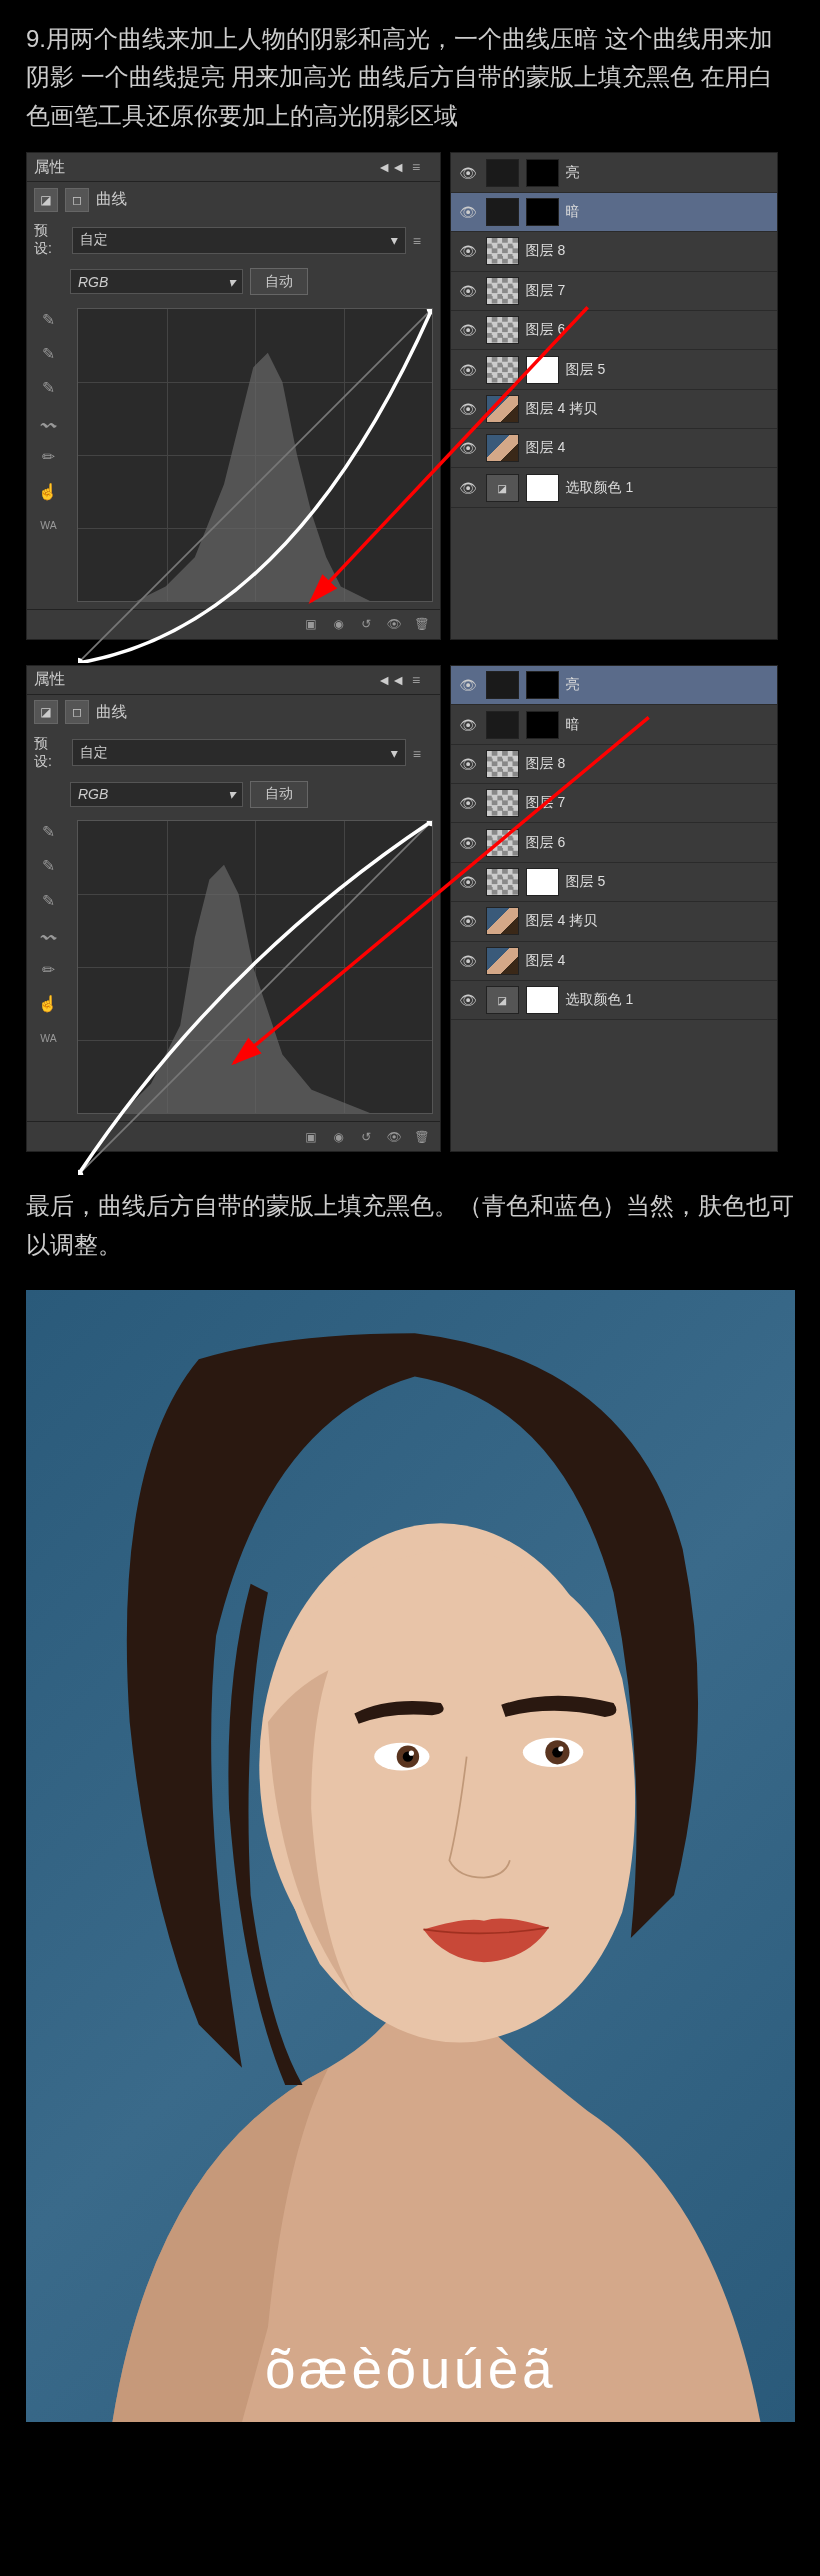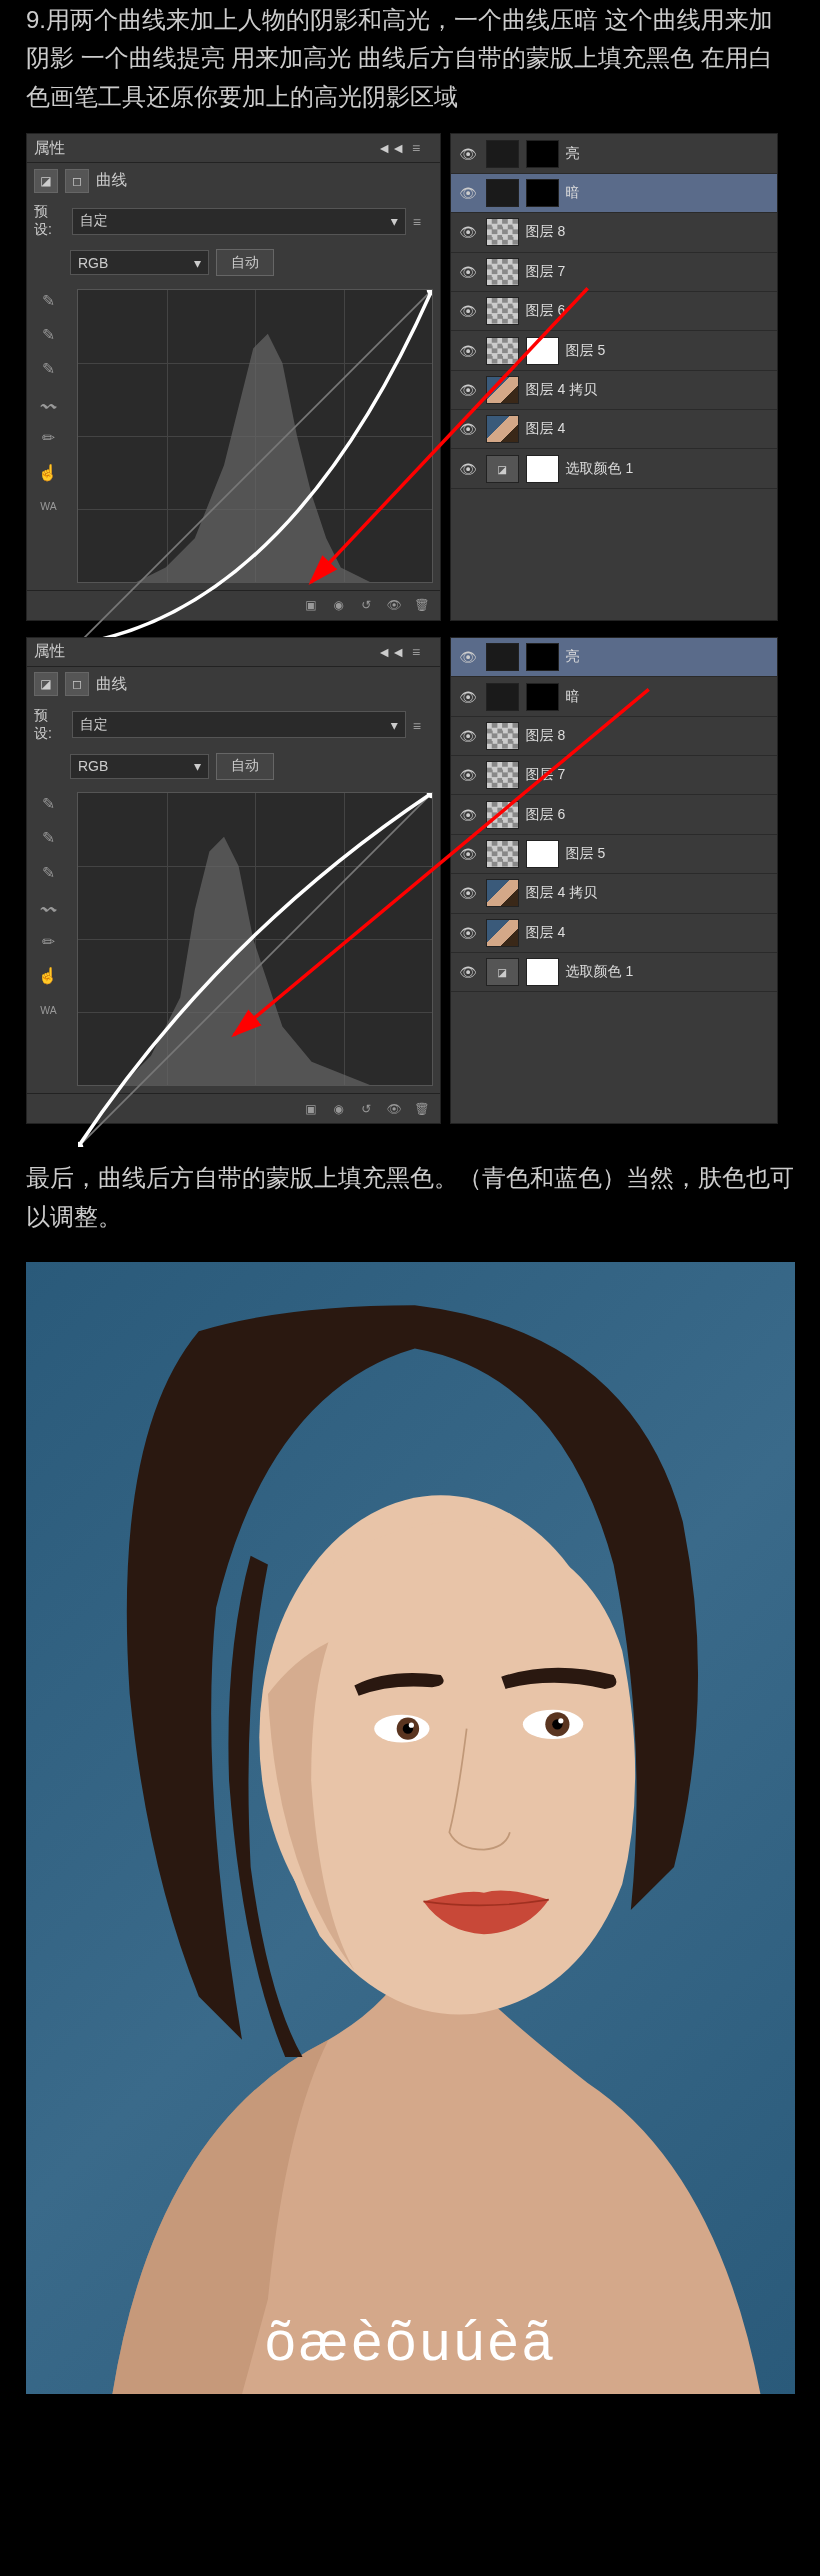--- a/index.html
+++ b/index.html
@@ -1,28 +1,28 @@
 <!DOCTYPE html>
 <html style="font-size:14px"><head>
 <meta charset="utf-8">
 <style>
 * { margin: 0; padding: 0; box-sizing: border-box; }
 body { background: #000; color: #ccc; font-family: "Microsoft YaHei", sans-serif; width: 821px; }
-.content { padding: 1px 26px; }
+.content { padding: 20px 26px; }
 .step-text { font-size: 24px; line-height: 1.6; margin-bottom: 17.3px; }
-.panel-row { display: flex; gap: 8.6px; margin-bottom: 16px; position: relative; }
+.panel-row { display: flex; gap: 8.6px; margin-bottom: 25px; position: relative; }
 .props-panel { background: #3a3a3a; width: 415px; border: 0.9px solid #222; }
 .panel-header { display: flex; align-items: center; padding: 3.5px 7px; background: #3a3a3a; border-bottom: 0.9px solid #222; }
 .panel-header .title { font-size: 15.6px; color: #ccc; flex: 1; }
 .panel-header .icons { display: flex; gap: 7px; }
 .panel-row2 { display: flex; align-items: center; padding: 5.2px 7px; gap: 7px; }
 .icon-box { width: 24px; height: 24px; background: #555; border: 0.9px solid #666; display: flex; align-items: center; justify-content: center; font-size: 12px; }
 .dropdown { background: #2a2a2a; border: 0.9px solid #555; color: #ccc; padding: 3.5px 7px; font-size: 14px; display: flex; align-items: center; justify-content: space-between; }
 .dropdown.preset { width: 346px; gap: 48px; }
-.dropdown.channel { width: 139px; }
+.dropdown.channel { width: 173px; font-style: italic; }
 .auto-btn { background: #444; border: 0.9px solid #666; color: #ccc; padding: 3.5px 14px; font-size: 14px; }
 .curve-area { display: flex; }
 .tool-col { width: 43px; display: flex; flex-direction: column; gap: 10.4px; padding: 7px 3.5px; align-items: center; }
 .tool-icon { width: 28px; height: 24px; display: flex; align-items: center; justify-content: center; color: #999; font-size: 15.6px; }
 .curve-box { flex: 1; position: relative; height: 294px; background: #2a2a2a; margin: 7px; border: 0.9px solid #555; }
 .curve-grid { position: absolute; inset: 0; }
 .grid-line { position: absolute; background: #444; }
 .histogram { position: absolute; bottom: 0; left: 0; right: 0; height: 100%; }
 .curve-line { position: absolute; inset: 0; }
 .panel-footer { display: flex; justify-content: flex-end; gap: 5.2px; padding: 5.2px 7px; border-top: 0.9px solid #222; }

